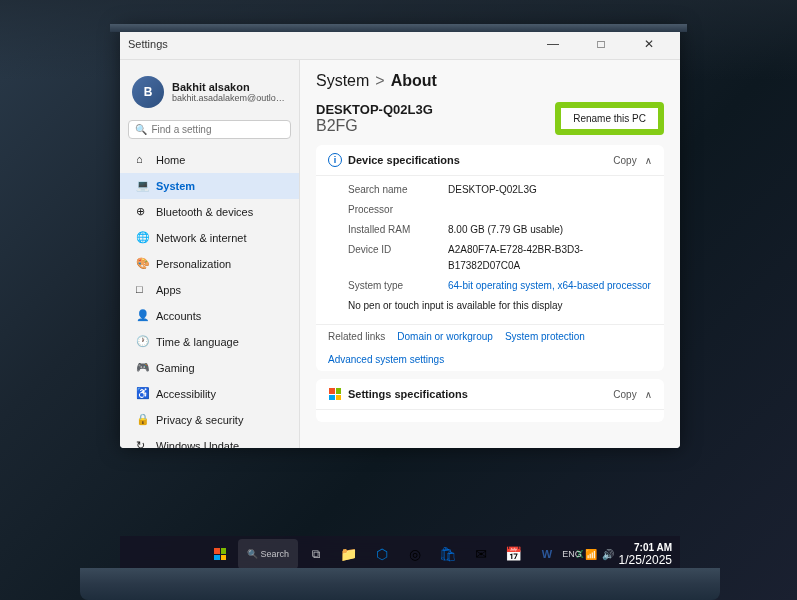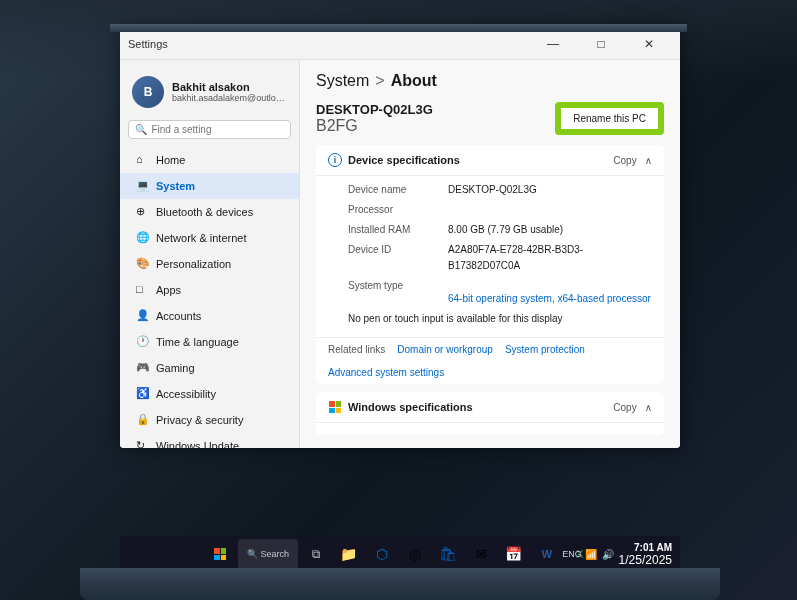--- a/index.html
+++ b/index.html
@@ -242,21 +242,21 @@
     }
     .spec-label {
       width: 100px;
       color: #555;
       flex-shrink: 0;
     }
     .spec-value {
       color: #1a1a1a;
       flex: 1;
     }
-    .spec-value.link { color: #0066cc; text-decoration: none; cursor: pointer; margin-top: 13px; }
+    .spec-value.link { color: #0066cc; text-decoration: none; cursor: pointer; }
 
     
     .related-links {
       padding: 6px 12px;
       border-top: 1px solid #eee;
       font-size: 10px;
       display: flex;
       align-items: center;
       gap: 12px;
       color: #555;
@@ -468,21 +468,21 @@
             <span>Device specifications</span>
           </div>
           <div class="copy-chevron">
             <span>Copy</span>
             <span>∧</span>
           </div>
         </div>
 
         <div class="spec-table">
           <div class="spec-row">
-            <span class="spec-label">Device name</span>
+            <span class="spec-label">Search name</span>
             <span class="spec-value">DESKTOP-Q02L3G</span>
           </div>
           <div class="spec-row">
             <span class="spec-label">Processor</span>
           </div>
           <div class="spec-row">
             <span class="spec-label">Installed RAM</span>
             <span class="spec-value">8.00 GB (7.79 GB usable)</span>
           </div>
           <div class="spec-row">
@@ -510,21 +510,21 @@
         <div class="section-header">
           <div class="section-header-left win-section-header">
             <div class="win-logo">
               <div class="win-logo-grid">
                 <div class="win-logo-cell"></div>
                 <div class="win-logo-cell"></div>
                 <div class="win-logo-cell"></div>
                 <div class="win-logo-cell"></div>
               </div>
             </div>
-            <span>Windows specifications</span>
+            <span>Settings specifications</span>
           </div>
           <div class="copy-chevron">
             <span>Copy</span>
             <span>∧</span>
           </div>
         </div>
 
         <div class="spec-table">
           
           

